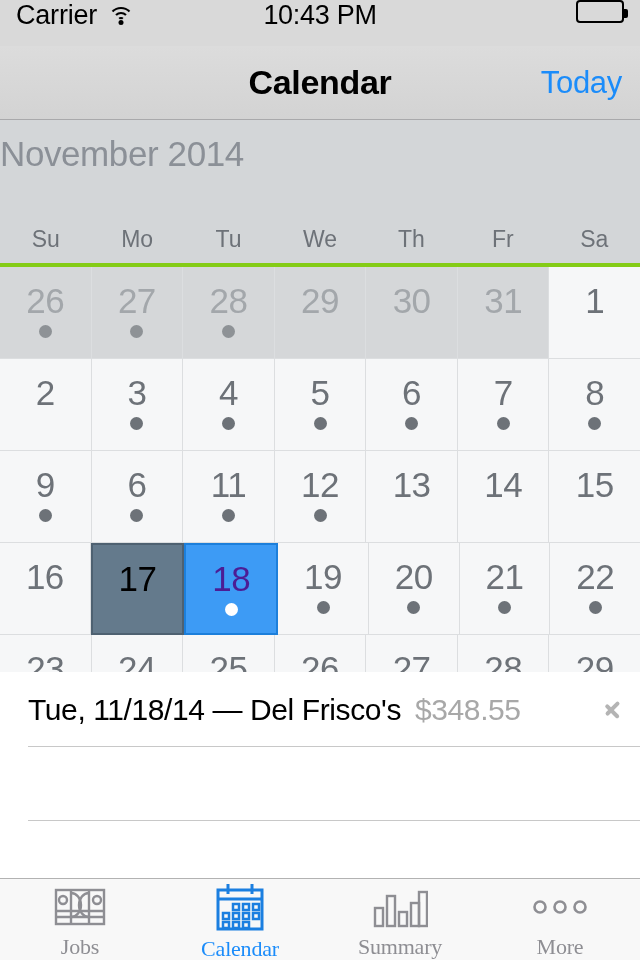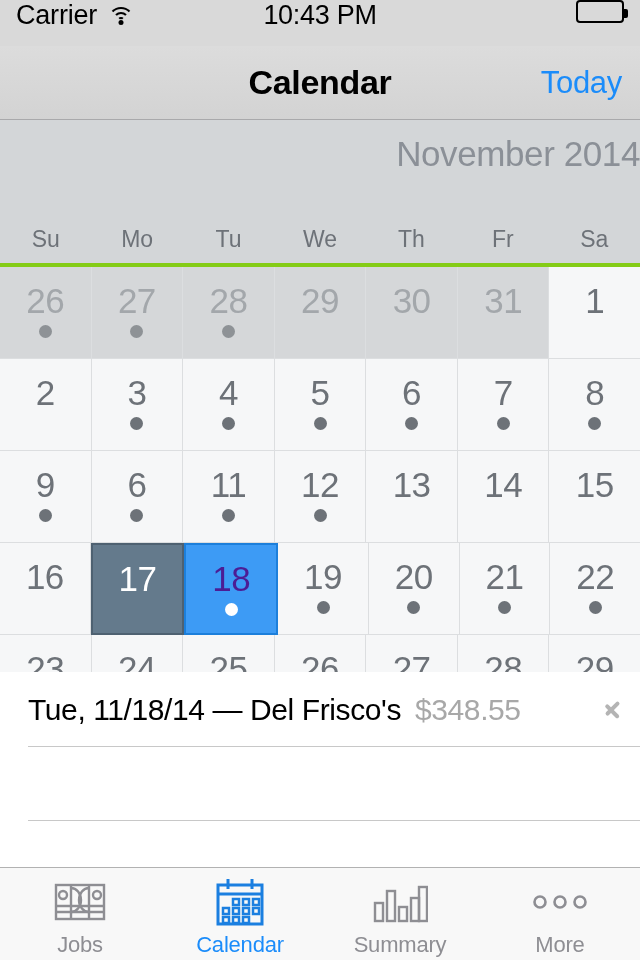--- a/index.html
+++ b/index.html
@@ -63,21 +63,21 @@
     position:absolute; right:18px; top:50%; transform:translateY(-50%);
     font-size:31px; color:#1b8cfa; letter-spacing:-0.3px;
   }
 
   
   .month-head{
     background:#d3d6d8;
     padding-top:14px;
   }
   .month-title{
-    text-align:right; font-size:35px; color:#8b9097;
+    text-align:left; font-size:35px; color:#8b9097;
     letter-spacing:-0.4px; padding-bottom:8px;
   }
   .weekday-row{
     display:flex; padding-bottom:10px;margin-top:44px;
   }
   .weekday{
     flex:1; text-align:center; font-size:23px; color:#6d7278;
   }
 
   
@@ -103,21 +103,21 @@
   .other-month .cal-num{ color:#a3a7ab; }
   .cal-dot{
     width:13px; height:13px; border-radius:50%;
     background:#6d7278; margin-top:7px;
   }
   .other-month .cal-dot{ background:#8e9296; }
   .cal-cell.today{
     background:#647a8c;
     border:2px solid #4e6171;
   }
-  .cal-cell.today .cal-num{ color:#ffffff; }
+  .cal-cell.today .cal-num{ color:#000000; }
   .cal-cell.selected{
     background:#3d9bf5;
     border:2px solid #1c7fdb;
   }
   .cal-cell.selected .cal-num{ color:#4c1d95; }
   .cal-cell.selected .cal-dot{ background:#ffffff; }
 
   
   .event-list{
     position:absolute; left:0; right:0;
@@ -152,23 +152,24 @@
   .chevron:after{ bottom:8px; transform:rotate(-45deg); transform-origin:left center; }
   .empty-row{ height:74px; position:relative; }
   .empty-row:after{
     content:""; position:absolute; left:28px; right:0; bottom:0;
     height:1px; background:#c8c8c8;
   }
 
   
   .tab-bar{
     position:absolute; left:0; right:0; bottom:0;
-    height:93px; background:#f8f8f8;
+    height:82px; background:#f8f8f8;
     border-top:1px solid #b2b2b2;
     display:flex;
+    font-family:Liberation Serif, serif;
   }
   .tab-item{
     flex:1; display:flex; flex-direction:column;
     align-items:center; justify-content:center; gap:5px;
     padding-top:6px;
   }
   .tab-label{ font-size:22px; color:#8e8e93; letter-spacing:-0.2px; }
   .tab-item.active .tab-label{ color:#1b8cfa; }
   .tab-icon{ height:50px; display:flex; align-items:center; justify-content:center; }
 </style>

